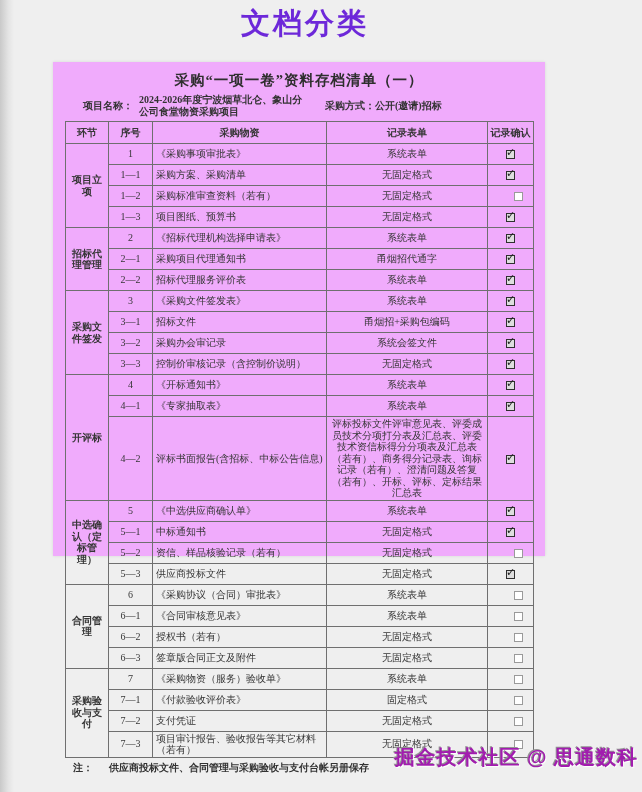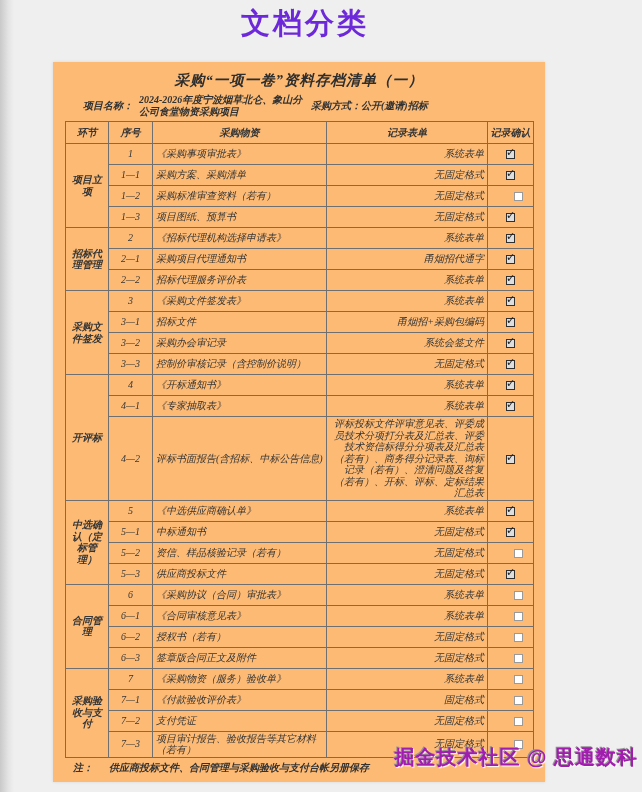--- a/index.html
+++ b/index.html
@@ -13,55 +13,54 @@
     position:absolute;left:0;top:0;width:14px;height:792px;
     background:linear-gradient(to right,#c9c9c9,#e4e4e4 60%,#efefef);
   }
   .page-title{
     position:absolute;top:4px;left:0;width:610px;
     text-align:center;margin:0;
     font-family:"Liberation Sans","DejaVu Sans",sans-serif;
     font-size:29px;font-weight:800;letter-spacing:3px;color:#6d28d9;
   }
   .paper{
-    position:absolute;left:53px;top:62px;width:492px;height:720px;
-    background:#fdba74;
+    position:absolute;left:53px;top:62px;width:492px;height:494px;
+    background:#f0abfc;
     box-shadow:0 0 3px rgba(0,0,0,0.10);
     filter:blur(0.2px);
-    font-style:italic;
   }
   .doc-title{
     margin:9px 0 4px 0;text-align:center;
     font-size:14.5px;font-weight:bold;letter-spacing:1px;color:#2e2e2e;
   }
   .meta-row{
     display:flex;align-items:center;
     margin:2px 12px 3px 30px;
     font-size:10px;font-weight:bold;color:#333;
   }
   .meta-label{flex:0 0 auto;text-align:center;}
   .meta-project{flex:0 0 172px;margin-left:6px;line-height:12px;}
-  .meta-method{flex:0 0 auto;}
+  .meta-method{flex:0 0 auto;margin-left:14px;}
   table.archive{
     margin:2px 20px 0 12px;
     border-collapse:collapse;table-layout:fixed;
     width:468px;
     font-size:10px;color:#363636;
   }
   table.archive th,table.archive td{
     border:1px solid #6f6f6f;
     padding:1px 3px;vertical-align:middle;
     line-height:11.5px;overflow:hidden;
   }
   table.archive thead th{height:19px;font-weight:bold;text-align:center;padding:1px 2px;}
   table.archive td{height:18px;}
   td.c-stage{text-align:center;font-weight:bold;padding:2px 1px;}
   td.c-no{text-align:center;}
   td.c-name{text-align:left;}
-  td.c-form{text-align:right;}
+  td.c-form{text-align:center;}
   td.c-check{text-align:center;}
   .cb{
     display:inline-block;width:9px;height:9px;box-sizing:border-box;
     border:1px solid #9a9a9a;background:#fff;position:relative;
     vertical-align:middle;
   }
   .cb.checked{border-color:#2f2f2f;background:#dedede;}
   .cb.checked .tick{
     position:absolute;left:-1px;top:-4px;
     font-size:11px;font-weight:bold;color:#1e1e1e;line-height:11px;

